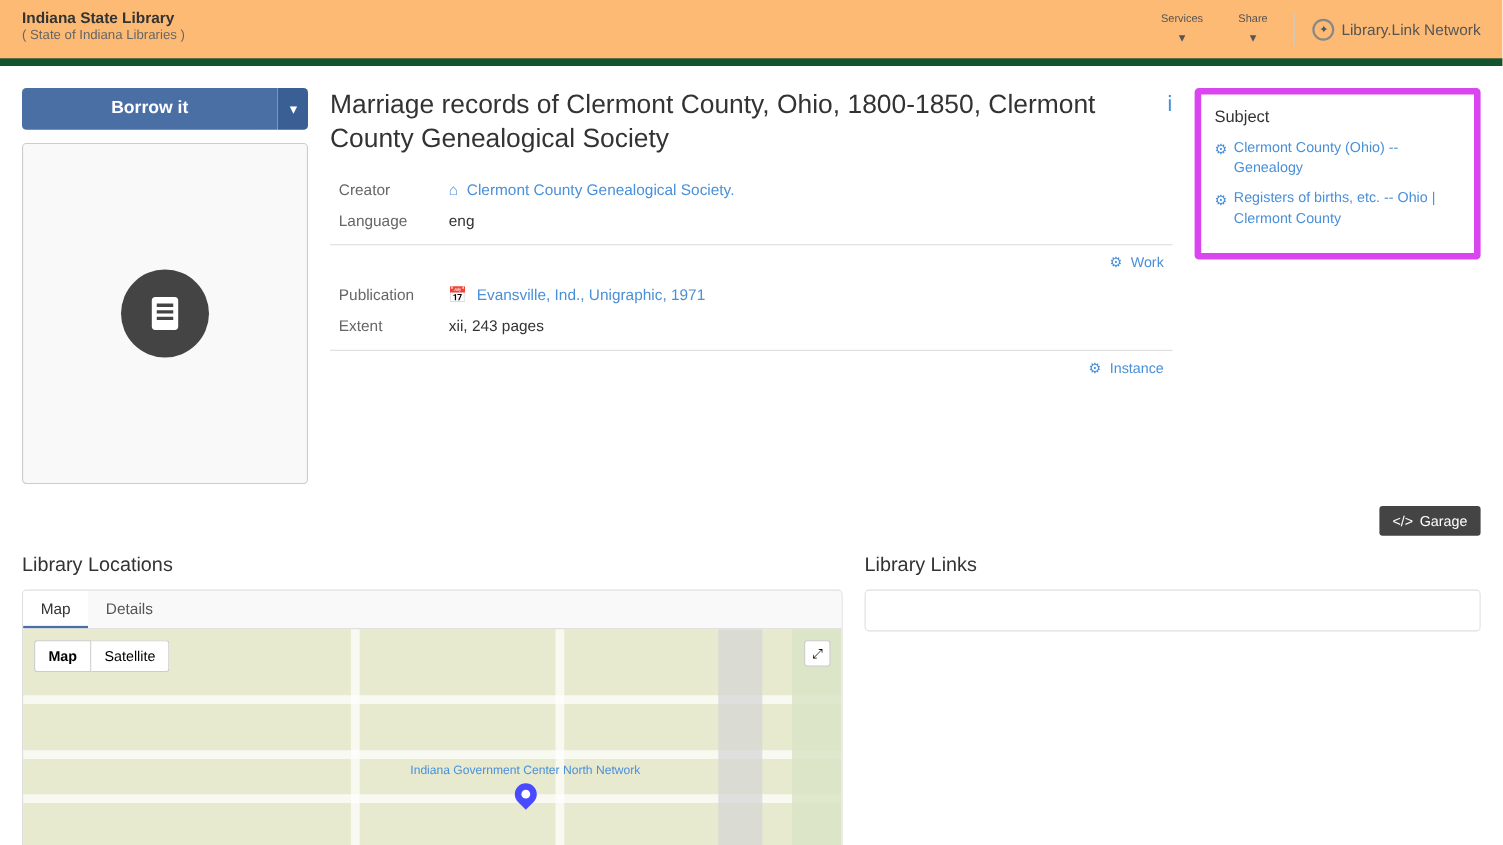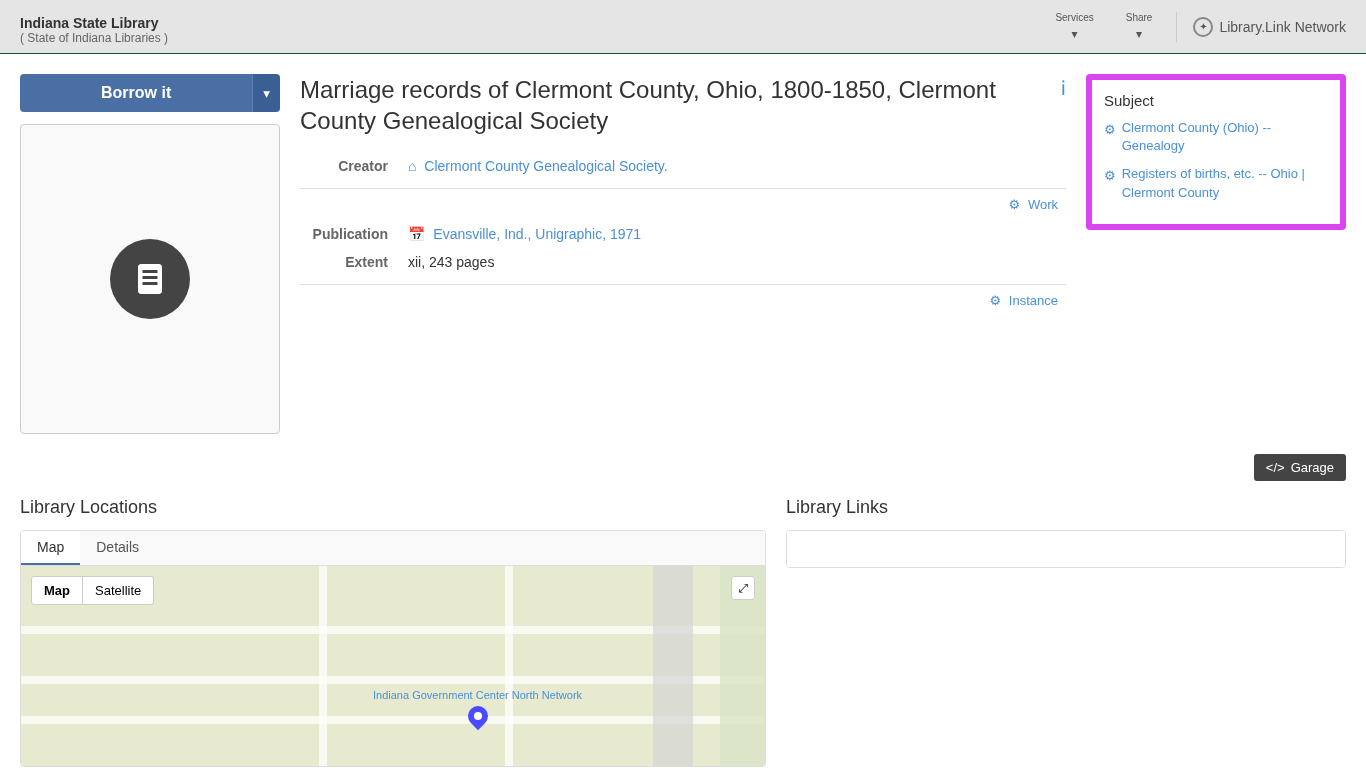--- a/index.html
+++ b/index.html
@@ -1,24 +1,24 @@
 <!DOCTYPE html>
 <html><head>
   <meta charset="utf-8">
   <style>
     * { box-sizing: border-box; margin: 0; padding: 0; }
     body { font-family: Arial, sans-serif; font-size: 14px; color: #333; background: #fff; }
 
     
     .header {
-      background: #e5e5e5;
-      border-bottom: 1px solid #14532d;
+      background: #fdba74;
+      border-bottom: 7px solid #14532d;
       padding: 8px 20px;
       display: flex;
-      align-items: flex-end;
+      align-items: flex-start;
       justify-content: space-between;
       min-height: 54px;
     }
     .header-left {
       display: flex;
       flex-direction: column;
     }
     .header-library-name {
       font-size: 14px;
       font-weight: bold;
@@ -144,23 +144,22 @@
       width: 100%;
       border-collapse: collapse;
       margin-bottom: 8px;
     }
     .record-table td {
       padding: 6px 8px;
       vertical-align: top;
     }
     .record-table .label-col {
       width: 100px;
-      text-align: right;
       color: #666;
-      font-weight: bold;
+      font-weight: normal;
       padding-right: 12px;
     }
     .record-table .value-col a {
       color: #4a90d9;
       text-decoration: none;
     }
     .section-divider {
       border: none;
       border-top: 1px solid #ddd;
       margin: 6px 0;
@@ -419,20 +418,24 @@
       </div>
 
       <table class="record-table">
         <tbody>
             <tr>
           <td class="label-col">Creator</td>
           <td class="value-col">
             <span style="color:#4a90d9;margin-right:4px;">⌂</span>
             <a href="#">Clermont County Genealogical Society.</a>
           </td>
+        </tr>
+        <tr>
+          <td class="label-col">Language</td>
+          <td class="value-col">eng</td>
         </tr>
       </tbody>
         </table>
 
       <hr class="section-divider">
       <div style="text-align:right; padding: 2px 8px 8px; color:#4a90d9; font-size:13px;">
         <span style="margin-right:4px;">⚙</span>
         <span>Work</span>
       </div>
 

